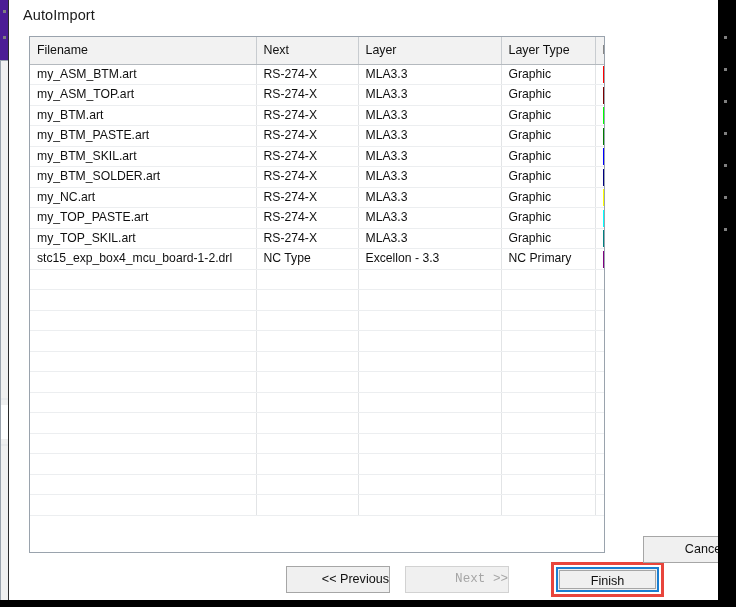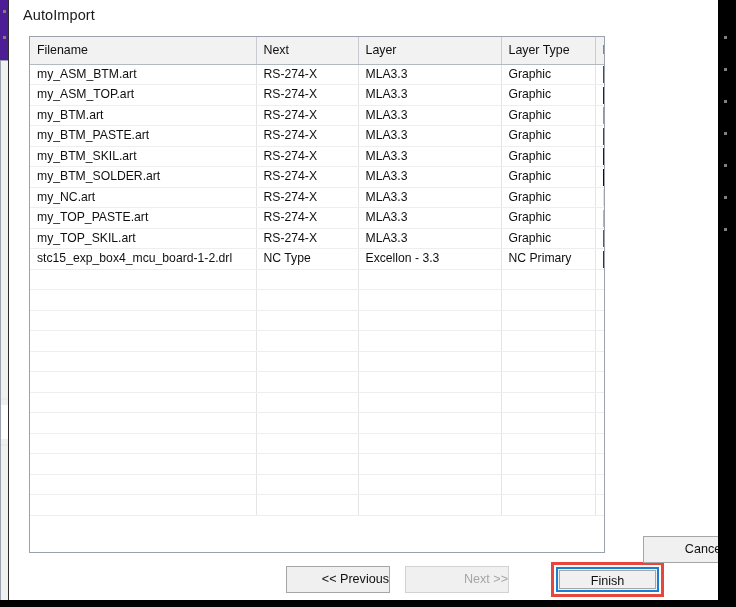--- a/index.html
+++ b/index.html
@@ -137,21 +137,21 @@
     box-sizing: border-box;
     font-size: 12.6px;
     color: #101010;
     text-align: right;
     line-height: 25px;
     font-family: "Liberation Sans", sans-serif;
     cursor: default;
     padding: 0;
     white-space: nowrap;
   }
-  .btn.disabled { color: #a6a6a6; border-color: #d2d2d2; background: #f0f0f0; }
+  .btn.disabled { color: #a6a6a6; border-color: #d2d2d2; background: #f0f0f0; font-family: Liberation Mono, monospace; }
   #btn-previous { left: 277px; top: 566px; width: 104px; }
   #btn-next     { left: 396px; top: 566px; width: 104px; }
   #btn-finish-outer {
     position: absolute;
     left: 508px;
     top: 562px;
     width: 113px;
     height: 35px;
     border: 3px solid #e8453c;
     box-sizing: border-box;

